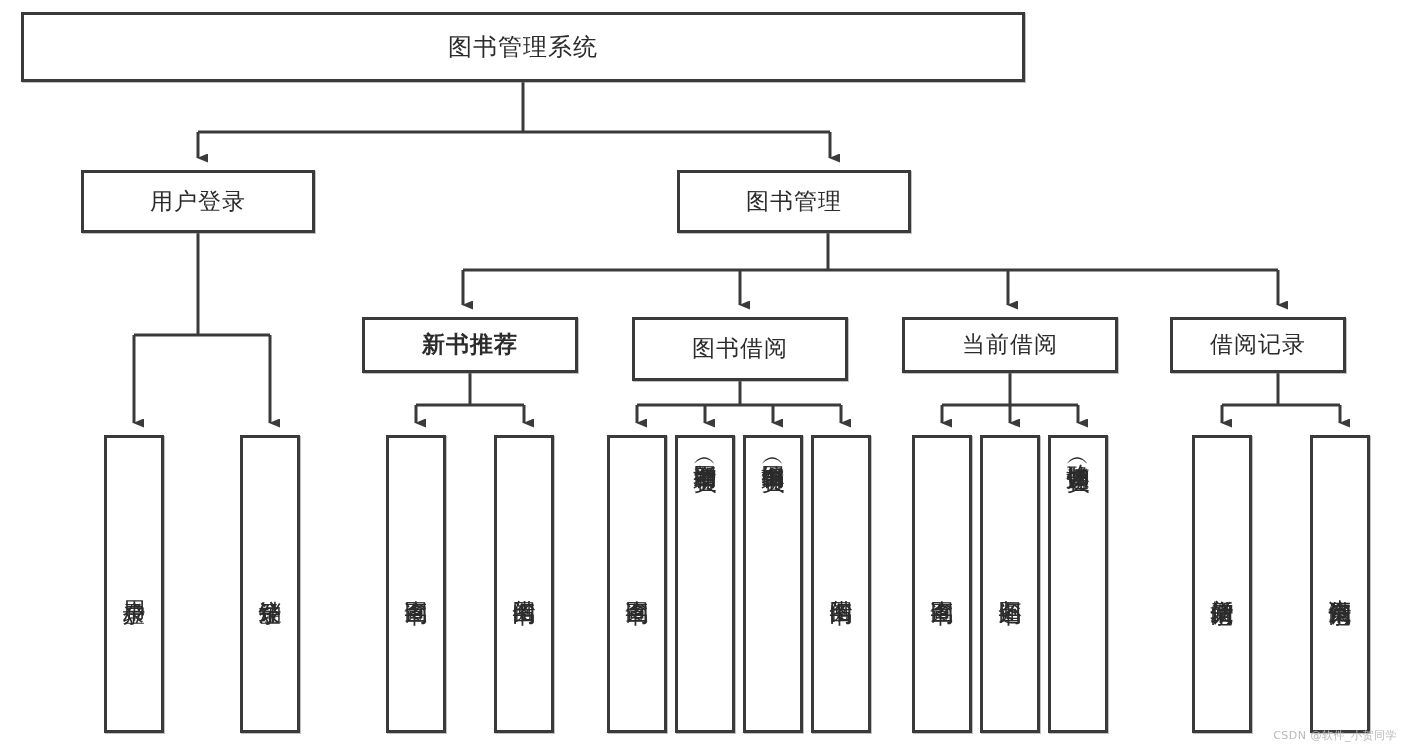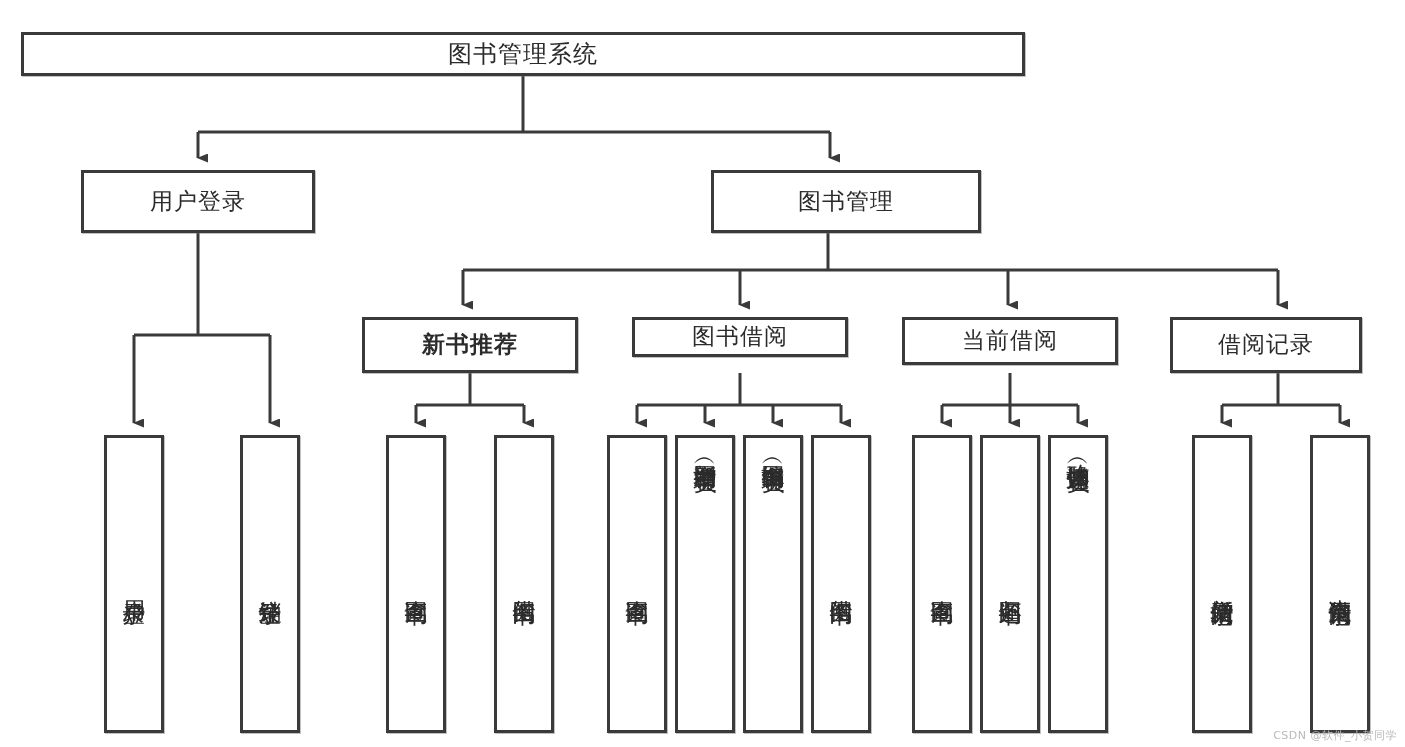--- a/index.html
+++ b/index.html
@@ -122,45 +122,45 @@
       <path d="M1010,405 L1010,423" marker-end="url(#arrowhead)"></path>
       <path d="M1078,405 L1078,423" marker-end="url(#arrowhead)"></path>
 
       <path d="M1278,373 L1278,405"></path>
       <path d="M1222,405 L1340,405"></path>
       <path d="M1222,405 L1222,423" marker-end="url(#arrowhead)"></path>
       <path d="M1340,405 L1340,423" marker-end="url(#arrowhead)"></path>
     </g>
   </svg>
 
-  <div class="node horiz" id="root-title" style="left:21px; top:12px; width:1004px; height:44px;margin-top:20px;">
+  <div class="node horiz" id="root-title" style="left:21px; top:12px; width:1004px; height:70px;">
     <span class="node-label">图书管理系统</span>
   </div>
 
   <div class="node horiz" style="left:81px; top:170px; width:234px; height:63px;">
     <span class="node-label">用户登录</span>
   </div>
 
-  <div class="node horiz" style="left:711px; top:170px; width:270px; height:63px;">
+  <div class="node horiz" style="left:677px; top:170px; width:234px; height:63px;">
     <span class="node-label">图书管理</span>
   </div>
 
   <div class="node horiz" style="left:362px; top:317px; width:216px; height:56px;font-weight:bold;">
     <span class="node-label">新书推荐</span>
   </div>
 
-  <div class="node horiz" style="left:632px; top:317px; width:216px; height:40px;">
+  <div class="node horiz" style="left:632px; top:317px; width:216px; height:64px;">
     <span class="node-label">图书借阅</span>
   </div>
 
-  <div class="node horiz" style="left:902px; top:317px; width:216px; height:48px;">
+  <div class="node horiz" style="left:902px; top:317px; width:216px; height:56px;">
     <span class="node-label">当前借阅</span>
   </div>
 
-  <div class="node horiz" style="left:1170px; top:317px; width:192px; height:56px;">
+  <div class="node horiz" style="left:1170px; top:317px; width:176px; height:56px;">
     <span class="node-label">借阅记录</span>
   </div>
 
   <div class="node vert center-v" style="left:104px; top:435px; width:60px; height:298px;">
     <span class="node-label">用户登录</span>
   </div>
 
   <div class="node vert center-v" style="left:240px; top:435px; width:60px; height:298px;">
     <span class="node-label">注销登录</span>
   </div>

